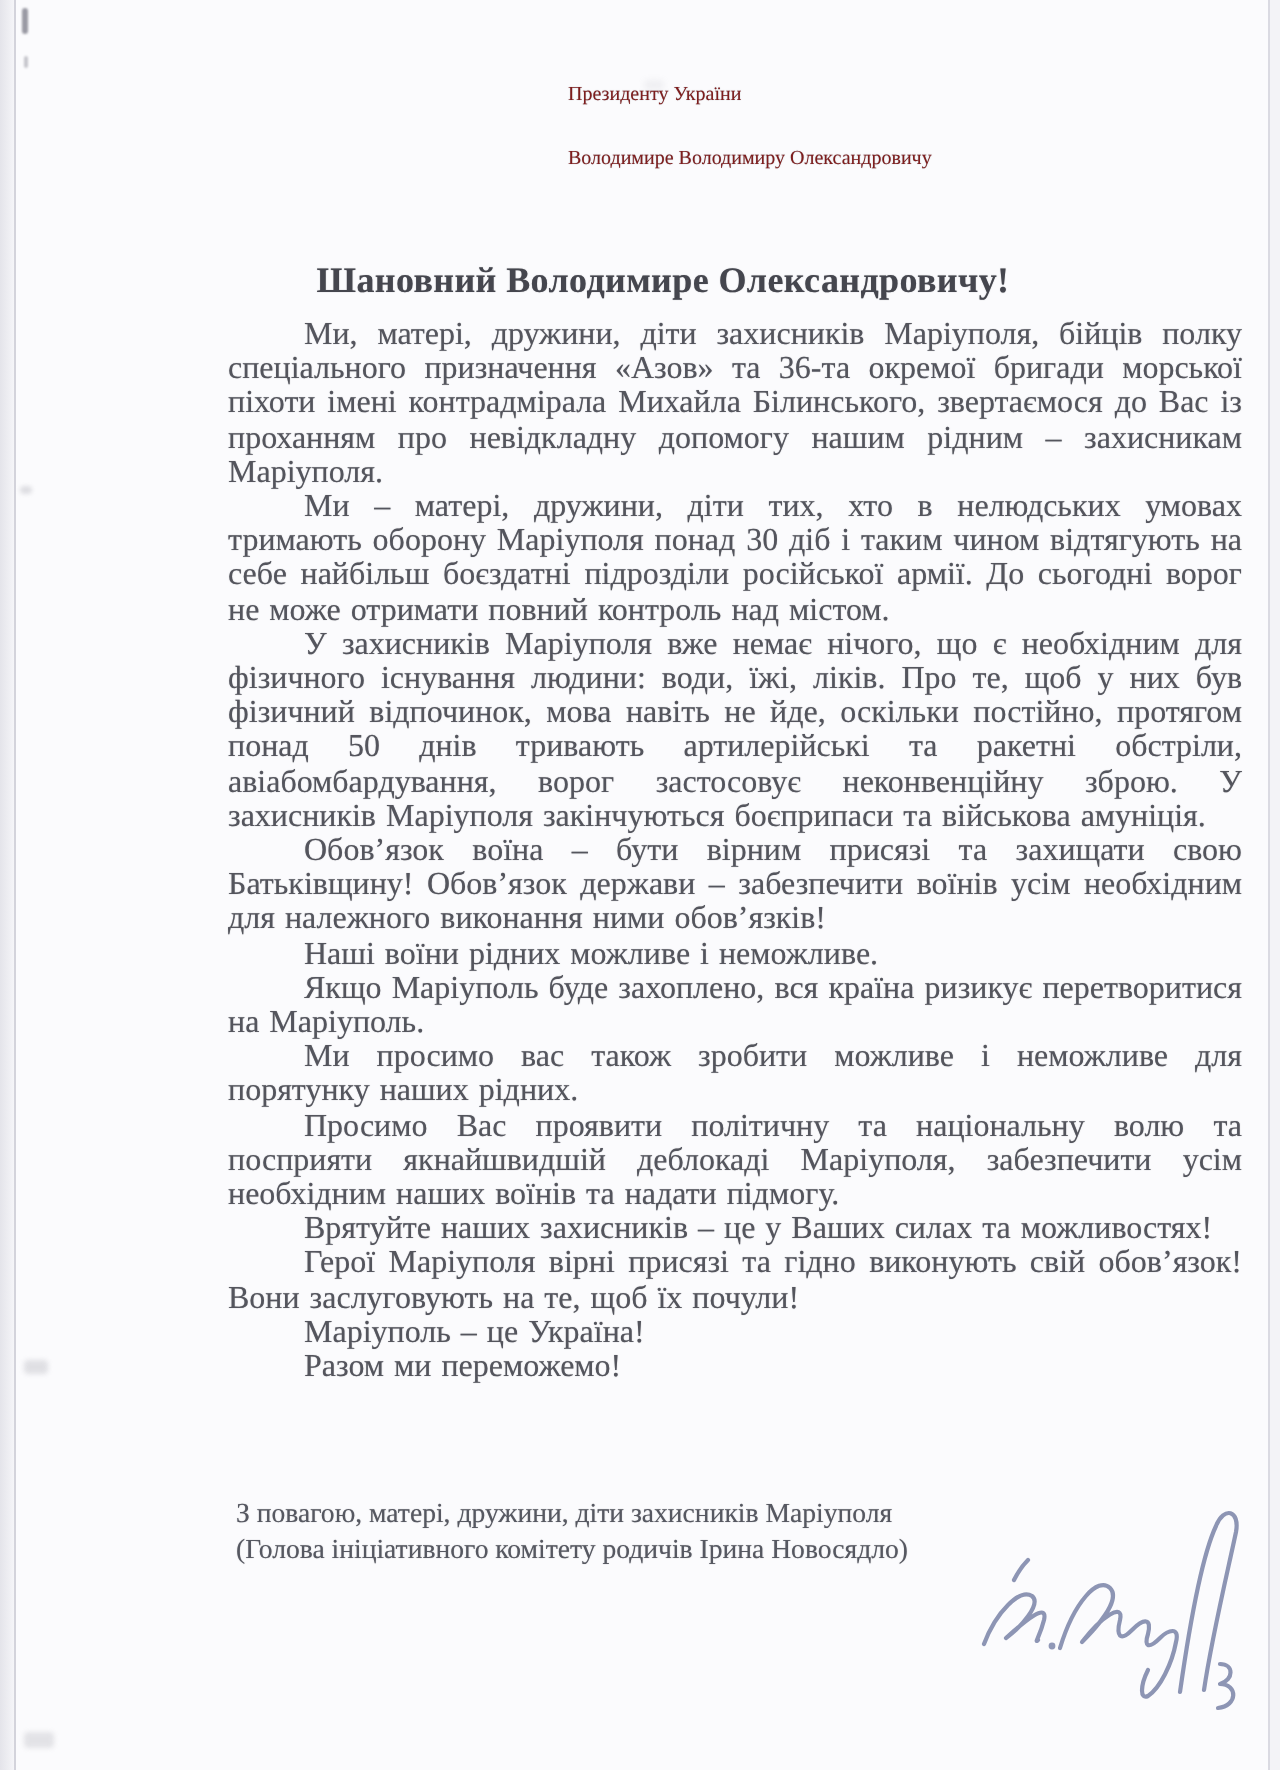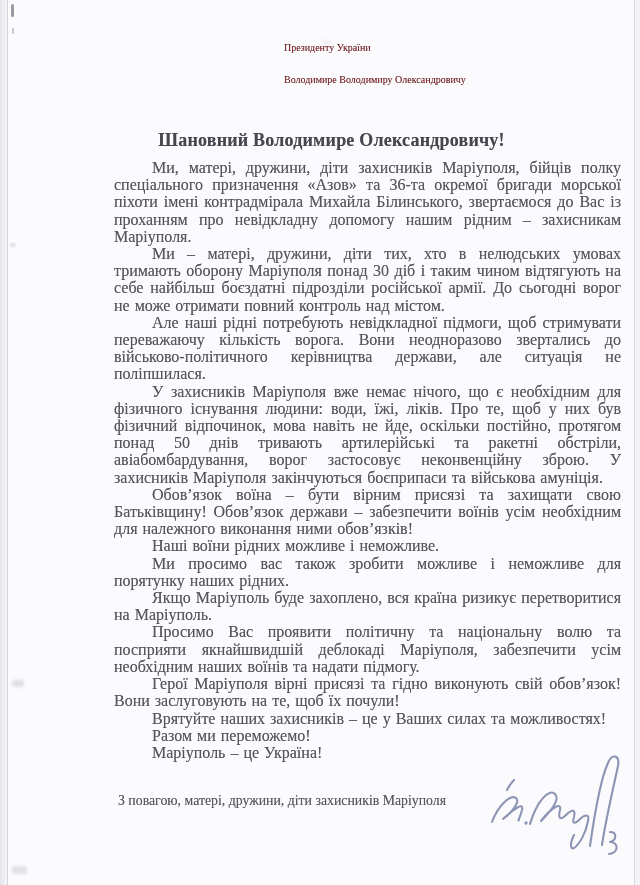--- a/index.html
+++ b/index.html
@@ -28,21 +28,21 @@
   .recipient p{margin:0 0 16px 0;}
 
   .salutation{position:absolute;left:78px;top:130px;width:507px;margin:0;
     text-align:center;font-weight:bold;font-size:18px;color:#45464e;
     letter-spacing:.2px;}
 
   .body-text{position:absolute;left:78px;top:159px;width:507px;
     font-size:16px;line-height:17.2px;text-align:justify;word-spacing:1px;margin-left:36px;}
   .body-text p{margin:0;text-indent:38px;}
 
-  .closing{position:absolute;left:118px;top:792px;font-size:13.8px;line-height:17.6px;color:#565861;}
+  .closing{position:absolute;left:118px;top:748px;font-size:13.8px;line-height:17.6px;color:#565861;}
   .closing p{margin:0;}
 
   .signature{position:absolute;left:476px;top:748px;width:162px;height:114px;}
   .signature path{fill:none;stroke:#7d86aa;stroke-width:2.1;
     stroke-linecap:round;stroke-linejoin:round;opacity:.88;}
   .signature .dot{fill:#7d86aa;stroke:none;opacity:.85;}
 </style>
 </head>
 <body>
 
@@ -60,35 +60,35 @@
   <div class="recipient">
     <p>Президенту України</p>
     <p>Володимире Володимиру Олександровичу</p>
   </div>
 
   <h1 class="salutation">Шановний Володимире Олександровичу!</h1>
 
   <div class="body-text">
     <p>Ми, матері, дружини, діти захисників Маріуполя, бійців полку спеціального призначення «Азов» та 36-та окремої бригади морської піхоти імені контрадмірала Михайла Білинського, звертаємося до Вас із проханням про невідкладну допомогу нашим рідним – захисникам Маріуполя.</p>
     <p>Ми – матері, дружини, діти тих, хто в нелюдських умовах тримають оборону Маріуполя понад 30 діб і таким чином відтягують на себе найбільш боєздатні підрозділи російської армії. До сьогодні ворог не може отримати повний контроль над містом.</p>
-    <p>Але наші рідні потребують невідкладної підмоги, щоб стримувати переважаючу кількість ворога. Вони неодноразово звертались до військово-політичного керівництва держави, але ситуація не поліпшилася.</p>
     <p>У захисників Маріуполя вже немає нічого, що є необхідним для фізичного існування людини: води, їжі, ліків. Про те, щоб у них був фізичний відпочинок, мова навіть не йде, оскільки постійно, протягом понад 50 днів тривають артилерійські та ракетні обстріли, авіабомбардування, ворог застосовує неконвенційну зброю. У захисників Маріуполя закінчуються боєприпаси та військова амуніція.</p>
     <p>Обов’язок воїна – бути вірним присязі та захищати свою Батьківщину! Обов’язок держави – забезпечити воїнів усім необхідним для належного виконання ними обов’язків!</p>
     <p>Наші воїни рідних можливе і неможливе.</p>
+    <p>Якщо Маріуполь буде захоплено, вся країна ризикує перетворитися на Маріуполь.</p>
     <p>Ми просимо вас також зробити можливе і неможливе для порятунку наших рідних.</p>
-    <p>Якщо Маріуполь буде захоплено, вся країна ризикує перетворитися на Маріуполь.</p>
     <p>Просимо Вас проявити політичну та національну волю та посприяти якнайшвидшій деблокаді Маріуполя, забезпечити усім необхідним наших воїнів та надати підмогу.</p>
+    <p>Врятуйте наших захисників – це у Ваших силах та можливостях!</p>
     <p>Герої Маріуполя вірні присязі та гідно виконують свій обов’язок! Вони заслуговують на те, щоб їх почули!</p>
-    <p>Врятуйте наших захисників – це у Ваших силах та можливостях!</p>
+    <p>Маріуполь – це Україна!</p>
     <p>Разом ми переможемо!</p>
-    <p>Маріуполь – це Україна!</p>
   </div>
 
   <div class="closing">
     <p>З повагою, матері, дружини, діти захисників Маріуполя</p>
+    <p>(Голова ініціативного комітету родичів Ірина Новосядло)</p>
   </div>
 
   <svg class="signature" viewBox="0 0 162 114" aria-hidden="true">
 
     <path d="M31,42 C33,38 36,34 38,32"></path>
 
     <path d="M16,74 C22,58 34,46 40,50 C45,54 34,66 27,71 C37,62 48,53 46,62 C44,70 41,74 43,72"></path>
     <circle class="dot" cx="50" cy="75" r="1.7"></circle>
 
     <path d="M54,76 C61,53 73,40 79,46 C85,52 71,67 65,73 C75,60 86,53 84,62 C82,70 84,73 90,67 C96,61 100,61 98,69 C96,75 98,77 104,71 C108,67 114,65 112,73 C110,84 104,96 98,100 C94,102 94,95 98,87"></path>

